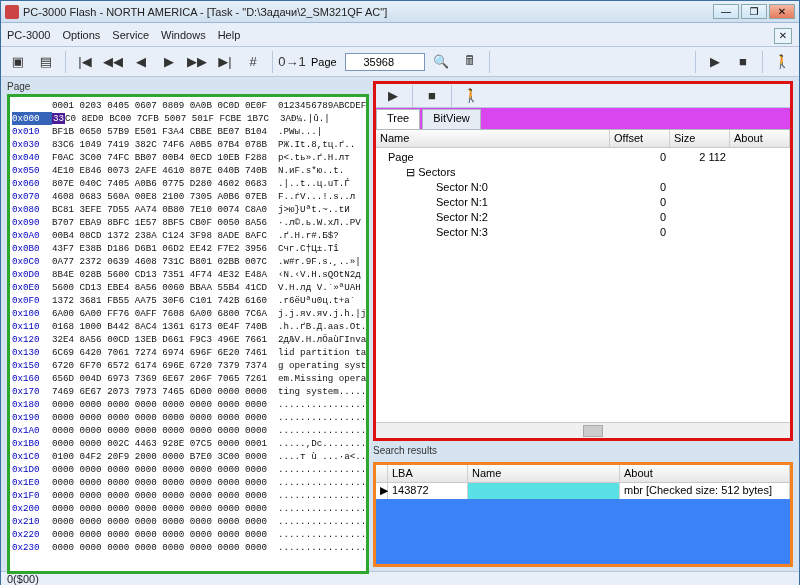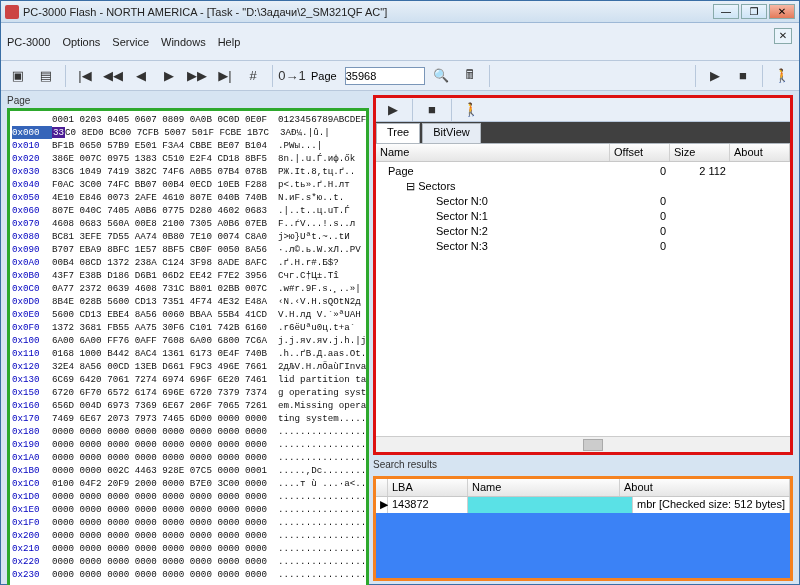--- a/index.html
+++ b/index.html
@@ -4,45 +4,45 @@
 <style>
   * { box-sizing: border-box; margin: 0; padding: 0; }
   body { font-family: Tahoma, sans-serif; font-size: 11px; background: #d6e4f2; width: 800px; height: 585px; overflow: hidden; }
   .window { width: 800px; height: 585px; background: #d6e4f2; border: 1px solid #3a6ea5; }
   .titlebar { height: 22px; background: linear-gradient(#e8f0f8,#cfe0f0); display: flex; align-items: center; padding: 0 4px; border-bottom: 1px solid #9db8d6; }
   .titlebar .icon { width: 14px; height: 14px; background: #c44; border-radius: 2px; margin-right: 4px; }
   .titlebar .title { flex: 1; color: #222; font-size: 11px; }
   .titlebar .winbtns { display: flex; gap: 2px; }
   .titlebar .winbtn { width: 26px; height: 15px; border: 1px solid #8aa; background: linear-gradient(#eaf4fc,#cde4f6); text-align: center; line-height: 13px; font-size: 10px; cursor: pointer; }
   .titlebar .winbtn.close { background: linear-gradient(#f6b8a5,#e47a5a); }
-  .menubar { height: 38px; background: #e8eff8; display: flex; align-items: center; padding: 0 6px; gap: 12px; border-bottom: 1px solid #b8c8dc; font-size: 11px; color: #222; }
+  .menubar { height: 24px; background: #e8eff8; display: flex; align-items: center; padding: 0 6px; gap: 12px; border-bottom: 1px solid #b8c8dc; font-size: 11px; color: #222; }
   .menubar span { cursor: pointer; }
   .toolbar { height: 30px; background: #e8eff8; display: flex; align-items: center; padding: 0 6px; gap: 6px; border-bottom: 1px solid #b8c8dc; }
   .tbtn { width: 22px; height: 22px; border: 1px solid transparent; display: inline-flex; align-items: center; justify-content: center; cursor: pointer; color: #333; font-size: 13px; }
   .tsep { width: 1px; height: 22px; background: #b8c8dc; margin: 0 2px; }
   .page-label { font-size: 11px; margin: 0 2px; }
-  .page-input { width: 80px; height: 18px; border: 1px solid #7a96b8; text-align: left; padding-right: 12px; font-size: 11px; }
+  .page-input { width: 80px; height: 18px; border: 1px solid #7a96b8; text-align: center; padding-right: 12px; font-size: 11px; }
   .mdi-close { position: absolute; right: 8px; top: 28px; width: 18px; height: 16px; border: 1px solid #8aa; background: #eaf4fc; text-align: center; line-height: 14px; font-size: 10px; cursor: pointer; }
 
   .client { display: flex; height: 494px; }
   .pane-left { width: 370px; padding: 4px 2px 4px 6px; position: relative; }
   .pane-right { flex: 1; padding: 4px 6px 4px 2px; display: flex; flex-direction: column; gap: 4px; }
 
   .section-label { font-size: 10px; color: #333; margin-bottom: 2px; }
   .hex-frame { border: 3px solid #2da82d; height: 480px; background: #fff; overflow: hidden; padding: 2px; }
   .hex-header, .hex-row { font-family: "Courier New", monospace; font-size: 9.2px; white-space: pre; line-height: 13px; color: #111; }
   .hex-row .addr { color: #0000c0; display: inline-block; width: 40px; }
   .hex-row.sel .addr { background: #3564b9; color: #fff; }
   .hex-row .sel0 { background: #4c1d95; color: #fff; padding: 0 1px; }
   .hex-row .bytes, .hex-row .ascii { color: #111; }
   .hex-header { color: #111; margin-left: 40px; }
 
   .tree-frame { border: 3px solid #d11; height: 360px; background: #fff; display: flex; flex-direction: column; position: relative; }
   .tree-frame .toolbar2 { height: 24px; background: #e8eff8; border-bottom: 1px solid #b8c8dc; display: flex; align-items: center; gap: 6px; padding: 0 6px; }
-  .tabs { height: 22px; display: flex; align-items: flex-end; background: #404040; border-bottom: 1px solid #b0b8c0; }
+  .tabs { height: 22px; display: flex; align-items: flex-end; background: #d946ef; border-bottom: 1px solid #b0b8c0; }
   .tab { height: 20px; padding: 2px 10px; border: 1px solid #b0b8c0; border-bottom: none; background: #fff; margin-right: 2px; font-size: 11px; cursor: pointer; }
   .tab.inactive { background: #e6ecf4; }
   .grid-head { display: flex; height: 18px; background: linear-gradient(#fdfdfd,#e6e6e6); border-bottom: 1px solid #c8c8c8; font-size: 11px; }
   .grid-head div { border-right: 1px solid #d0d0d0; padding: 2px 4px; }
   .tree-body { flex: 1; overflow: hidden; font-size: 11px; padding: 2px 0; }
   .tree-row { display: flex; height: 15px; line-height: 15px; }
   .tree-row .nm { padding-left: 12px; flex: 1; }
   .tree-row .nm.ind1 { padding-left: 30px; }
   .tree-row .nm.ind2 { padding-left: 60px; }
   .tree-row .off, .tree-row .sz, .tree-row .ab { width: 60px; text-align: right; padding-right: 4px; }
@@ -109,21 +109,20 @@
   </div>
 
   <div class="client">
     <div class="pane-left">
       <div class="section-label">Page</div>
       <div class="hex-frame">
         <div class="hex-header">0001 0203 0405 0607 0809 0A0B 0C0D 0E0F  0123456789ABCDEF</div>
         <div id="hex-rows">
             <div class="hex-row sel"><span class="addr">0x000</span><span class="sel0">33</span><span class="bytes">C0 8ED0 BC00 7CFB 5007 501F FCBE 1B7C</span>  <span class="ascii">3AÐ¼.|û.|</span></div>
             <div class="hex-row"><span class="addr">0x010</span><span class="bytes">BF1B 0650 57B9 E501 F3A4 CBBE BE07 B104</span>  <span class="ascii">.PWы...|</span></div>
-            <div class="hex-row"><span class="addr">0x020</span><span class="bytes">386E 007C 0975 1383 C510 E2F4 CD18 8BF5</span>  <span class="ascii">8n.|.u.Ѓ.иф.ők</span></div>
             <div class="hex-row"><span class="addr">0x030</span><span class="bytes">83C6 1049 7419 382C 74F6 A0B5 07B4 078B</span>  <span class="ascii">РЖ.It.8,tц.ґ..</span></div>
             <div class="hex-row"><span class="addr">0x040</span><span class="bytes">F0AC 3C00 74FC BB07 00B4 0ECD 10EB F288</span>  <span class="ascii">р&lt;.tь».ґ.Н.лт</span></div>
             <div class="hex-row"><span class="addr">0x050</span><span class="bytes">4E10 E846 0073 2AFE 4610 807E 040B 740B</span>  <span class="ascii">N.иF.s*ю..t.</span></div>
             <div class="hex-row"><span class="addr">0x060</span><span class="bytes">807E 040C 7405 A0B6 0775 D280 4602 0683</span>  <span class="ascii">.|..t..ц.uТ.Ѓ</span></div>
             <div class="hex-row"><span class="addr">0x070</span><span class="bytes">4608 0683 560A 00E8 2100 7305 A0B6 07EB</span>  <span class="ascii">F..ѓV...!.s..л</span></div>
             <div class="hex-row"><span class="addr">0x080</span><span class="bytes">BC81 3EFE 7D55 AA74 0B80 7E10 0074 C8A0</span>  <span class="ascii">ј&gt;ю}Uªt.~..tИ </span></div>
             <div class="hex-row"><span class="addr">0x090</span><span class="bytes">B707 EBA9 8BFC 1E57 8BF5 CB0F 0050 8A56</span>  <span class="ascii">·.л©.ь.W.хЛ..PV</span></div>
             <div class="hex-row"><span class="addr">0x0A0</span><span class="bytes">00B4 08CD 1372 238A C124 3F98 8ADE 8AFC</span>  <span class="ascii">.ґ.Н.r#.Б$?   </span></div>
             <div class="hex-row"><span class="addr">0x0B0</span><span class="bytes">43F7 E38B D186 D6B1 06D2 EE42 F7E2 3956</span>  <span class="ascii">Cчг.С†Ц±.Тî</span></div>
             <div class="hex-row"><span class="addr">0x0C0</span><span class="bytes">0A77 2372 0639 4608 731C B801 02BB 007C</span>  <span class="ascii">.w#r.9F.s.¸..»|</span></div>
@@ -220,21 +219,21 @@
         <div class="sr-head">
           <div style="width:12px"></div>
           <div style="width:80px">LBA</div>
           <div style="flex:1">Name</div>
           <div style="width:170px">About</div>
         </div>
         <div class="sr-row">
           <div class="p">▶</div>
           <div style="width:80px;background:#fff">143872</div>
           <div style="flex:1"></div>
-          <div style="width:157px;background:#fff">mbr [Checked size: 512 bytes]</div>
+          <div style="width:170px;background:#fff">mbr [Checked size: 512 bytes]</div>
         </div>
       </div>
     </div>
   </div>
 
   <div class="status">
     <span>0($00)</span>
   </div>
 </div>
 

